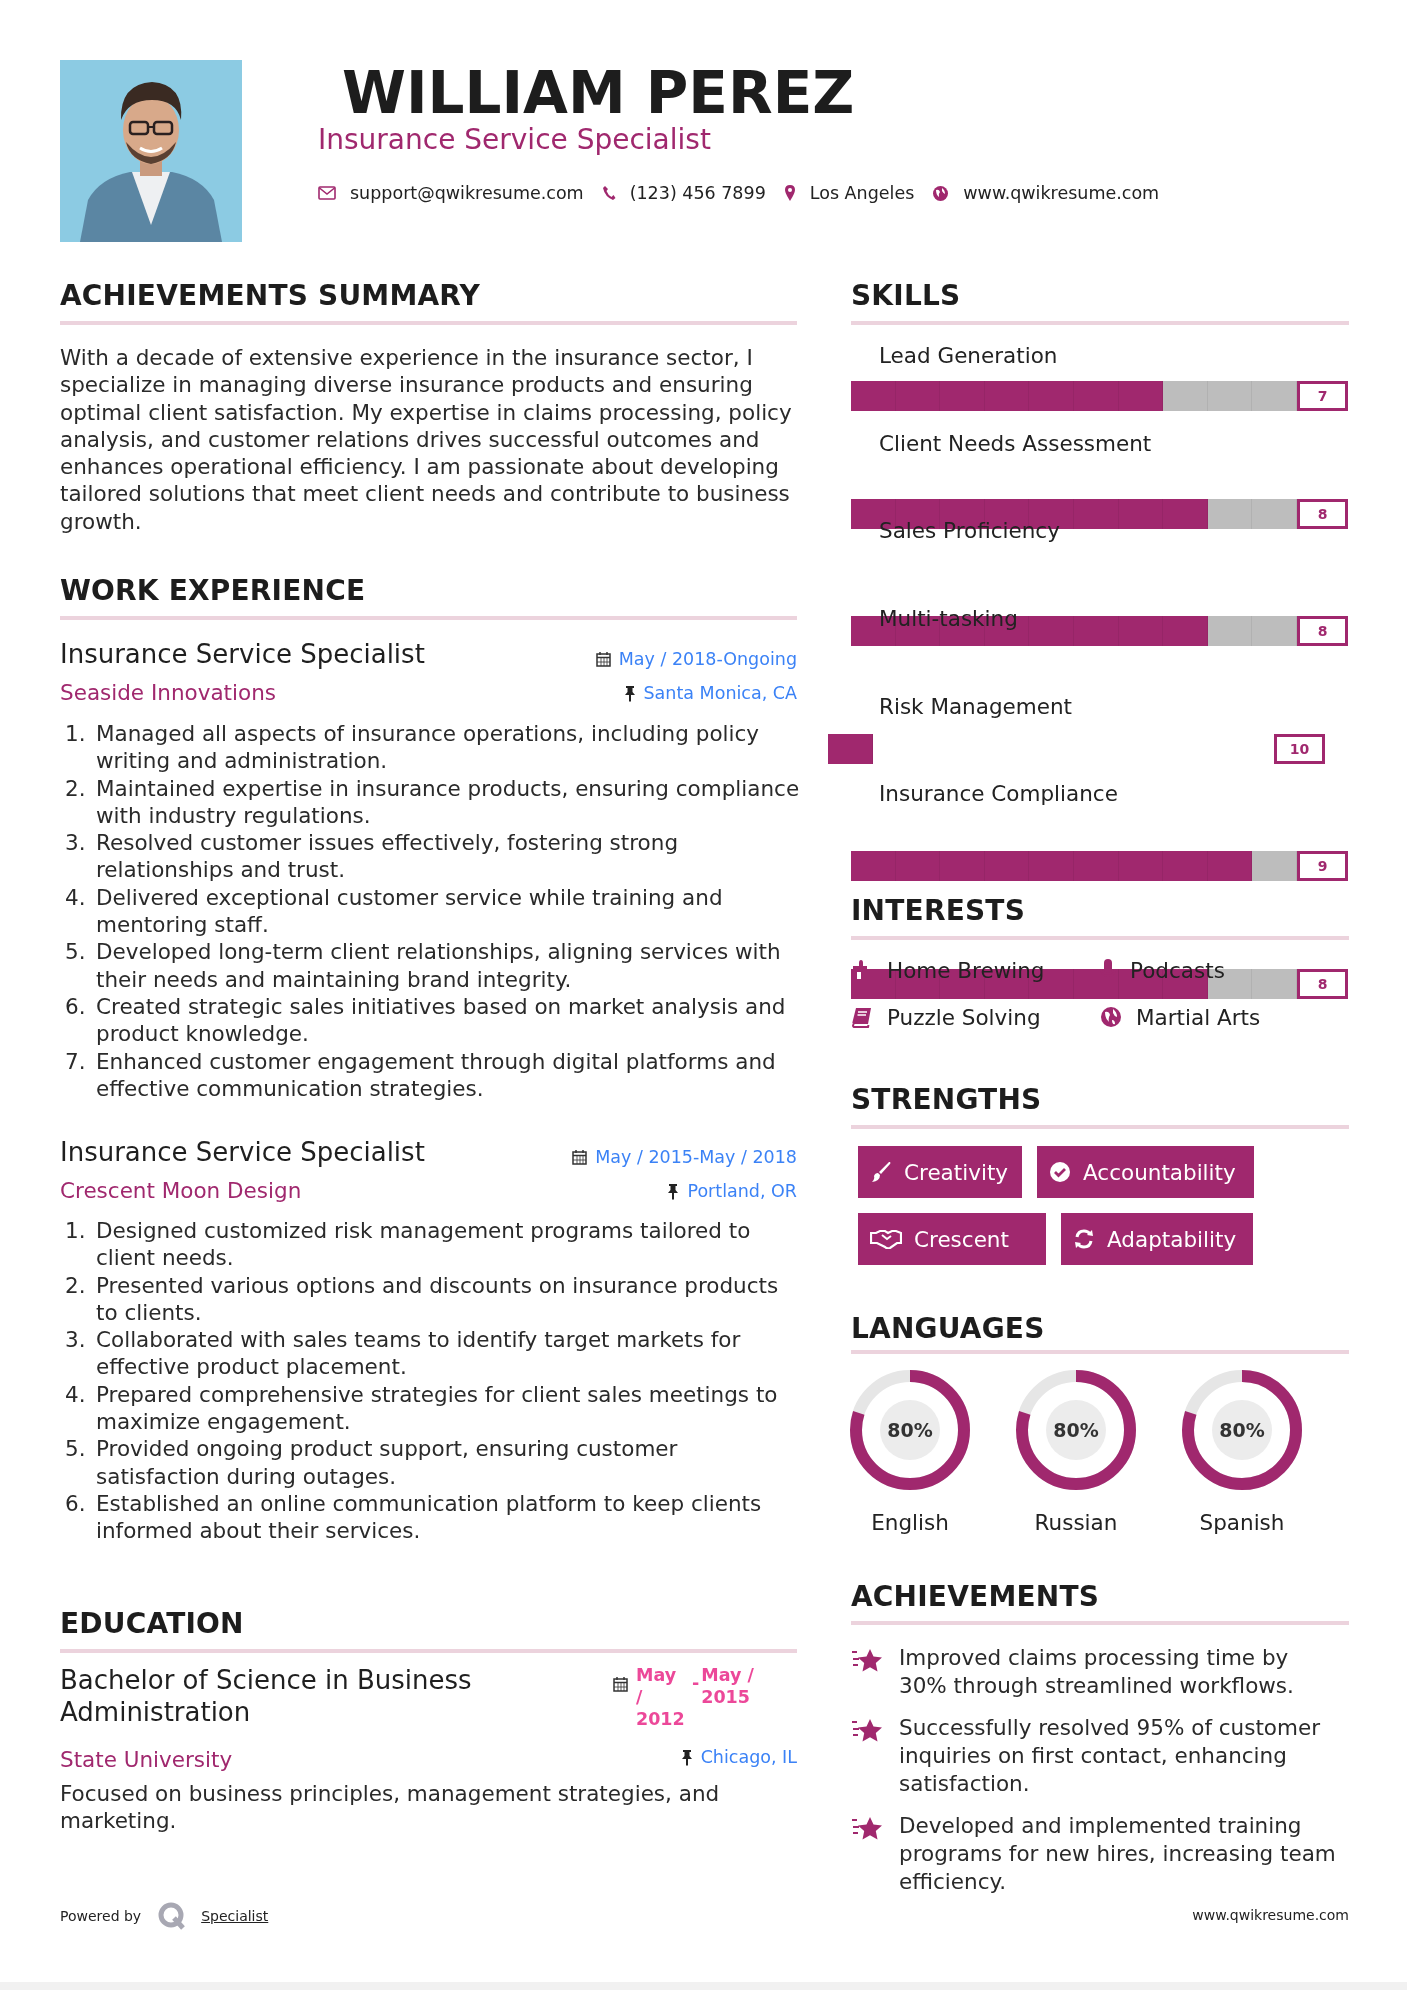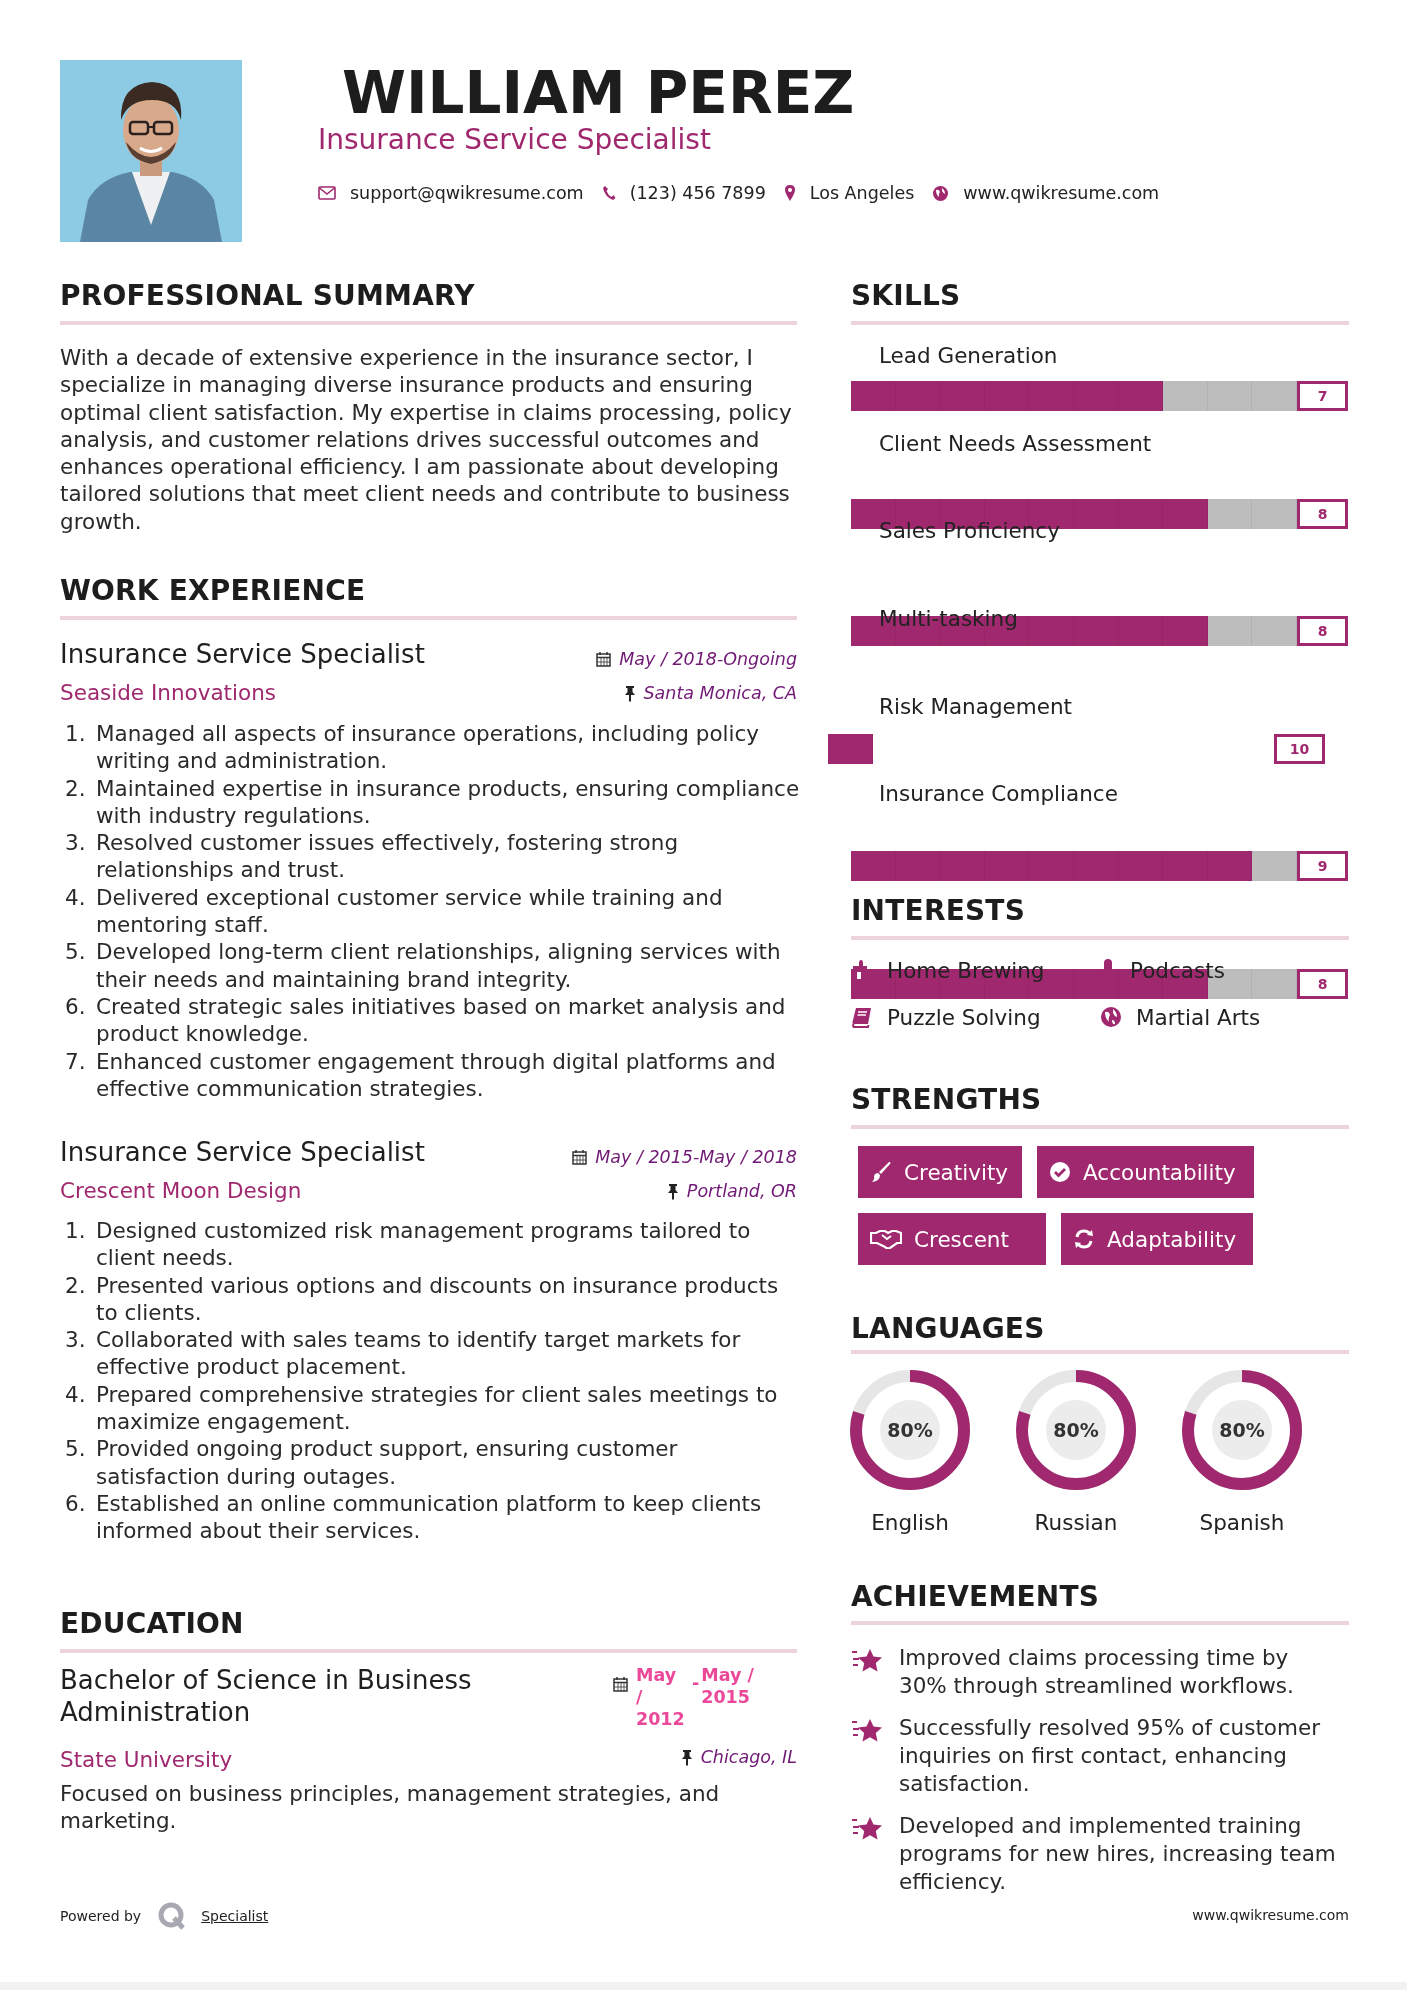--- a/index.html
+++ b/index.html
@@ -14,21 +14,21 @@
   .contact { left: 318px; top: 180px; height: 26px; display: flex; align-items: center; font-size: 17.5px; color: #222; white-space: nowrap; }
   .contact .ci { display: flex; align-items: center; margin-right: 18px; }
   .contact .ci svg { margin-right: 14px; }
 
   
   .sec-h { font-size: 28px; font-weight: bold; color: #1d1d1d; white-space: nowrap; line-height: 34px; letter-spacing: 0.2px; }
   .rule { height: 4px; background: #ecd3dd; }
   .body-txt { font-size: 21.5px; line-height: 27.3px; color: #2a2a2a; }
   .job-title { font-size: 26px; color: #1f1f1f; white-space: nowrap; line-height: 32px; }
   .company { font-size: 21.5px; color: #A0286E; white-space: nowrap; line-height: 28px; }
-  .meta { font-size: 17.5px; color: #701a75; white-space: nowrap; display: flex; align-items: center; justify-content: center; line-height: 24px; font-style: italic; }
+  .meta { font-size: 17.5px; color: #3b82f6; white-space: nowrap; display: flex; align-items: center; justify-content: center; line-height: 24px; }
   .meta svg { margin-right: 8px; }
   ol.bul { list-style: none; font-size: 21.5px; line-height: 27.3px; color: #2a2a2a; }
   ol.bul li { position: relative; padding-left: 18px; }
   ol.bul li .num { position: absolute; left: -13px; top: 0; width: 28px; text-align: left; }
 
   
   .skill-label { font-size: 21.5px; color: #222; white-space: nowrap; line-height: 28px; margin-left: 28px; }
   .skill-bar { width: 497px; height: 30px; display: flex; position: relative; }
   .seg { width: 44.6px; height: 30px; border-right: 1px solid rgba(0,0,0,0.06); }
   .seg.on { background: #A0286E; }
@@ -101,21 +101,21 @@
   </div>
   <div class="ci">
     <svg width="17" height="17" viewBox="0 0 17 17">
         <circle cx="8.5" cy="8.5" r="7.5" fill="#A0286E"></circle>
         <path d="M4 5 Q7 4 8 7 Q6 9 7 12 Q4 10 4 5 Z M10 3 Q13 5 13 9 Q11 8 10 6 Z" fill="#fff"></path>
       </svg>
     <span>www.qwikresume.com</span>
   </div>
 </div>
 
-<div class="abs sec-h" style="left:60px; top:279px;">PROFESSIONAL SUMMARY</div>
+<div class="abs sec-h" style="left:60px; top:279px;">ACHIEVEMENTS SUMMARY</div>
 <div class="abs rule" style="left:60px; top:321px; width:737px;"></div>
 <div class="abs body-txt" style="left:60px; top:344px; width:740px;">With a decade of extensive experience in the insurance sector, I specialize in managing diverse insurance products and ensuring optimal client satisfaction. My expertise in claims processing, policy analysis, and customer relations drives successful outcomes and enhances operational efficiency. I am passionate about developing tailored solutions that meet client needs and contribute to business growth.</div>
 
 <div class="abs sec-h" style="left:60px; top:574px;">WORK EXPERIENCE</div>
 <div class="abs rule" style="left:60px; top:616px; width:737px;"></div>
 
 <div class="abs job-title" style="left:60px; top:638px;">Insurance Service Specialist</div>
 <div class="abs meta" style="right:610px; top:647px;">
   <svg width="15" height="16" viewBox="0 0 15 16">
       <rect x="1" y="3" width="13" height="12" fill="none" stroke="#333" stroke-width="1.5"></rect>

